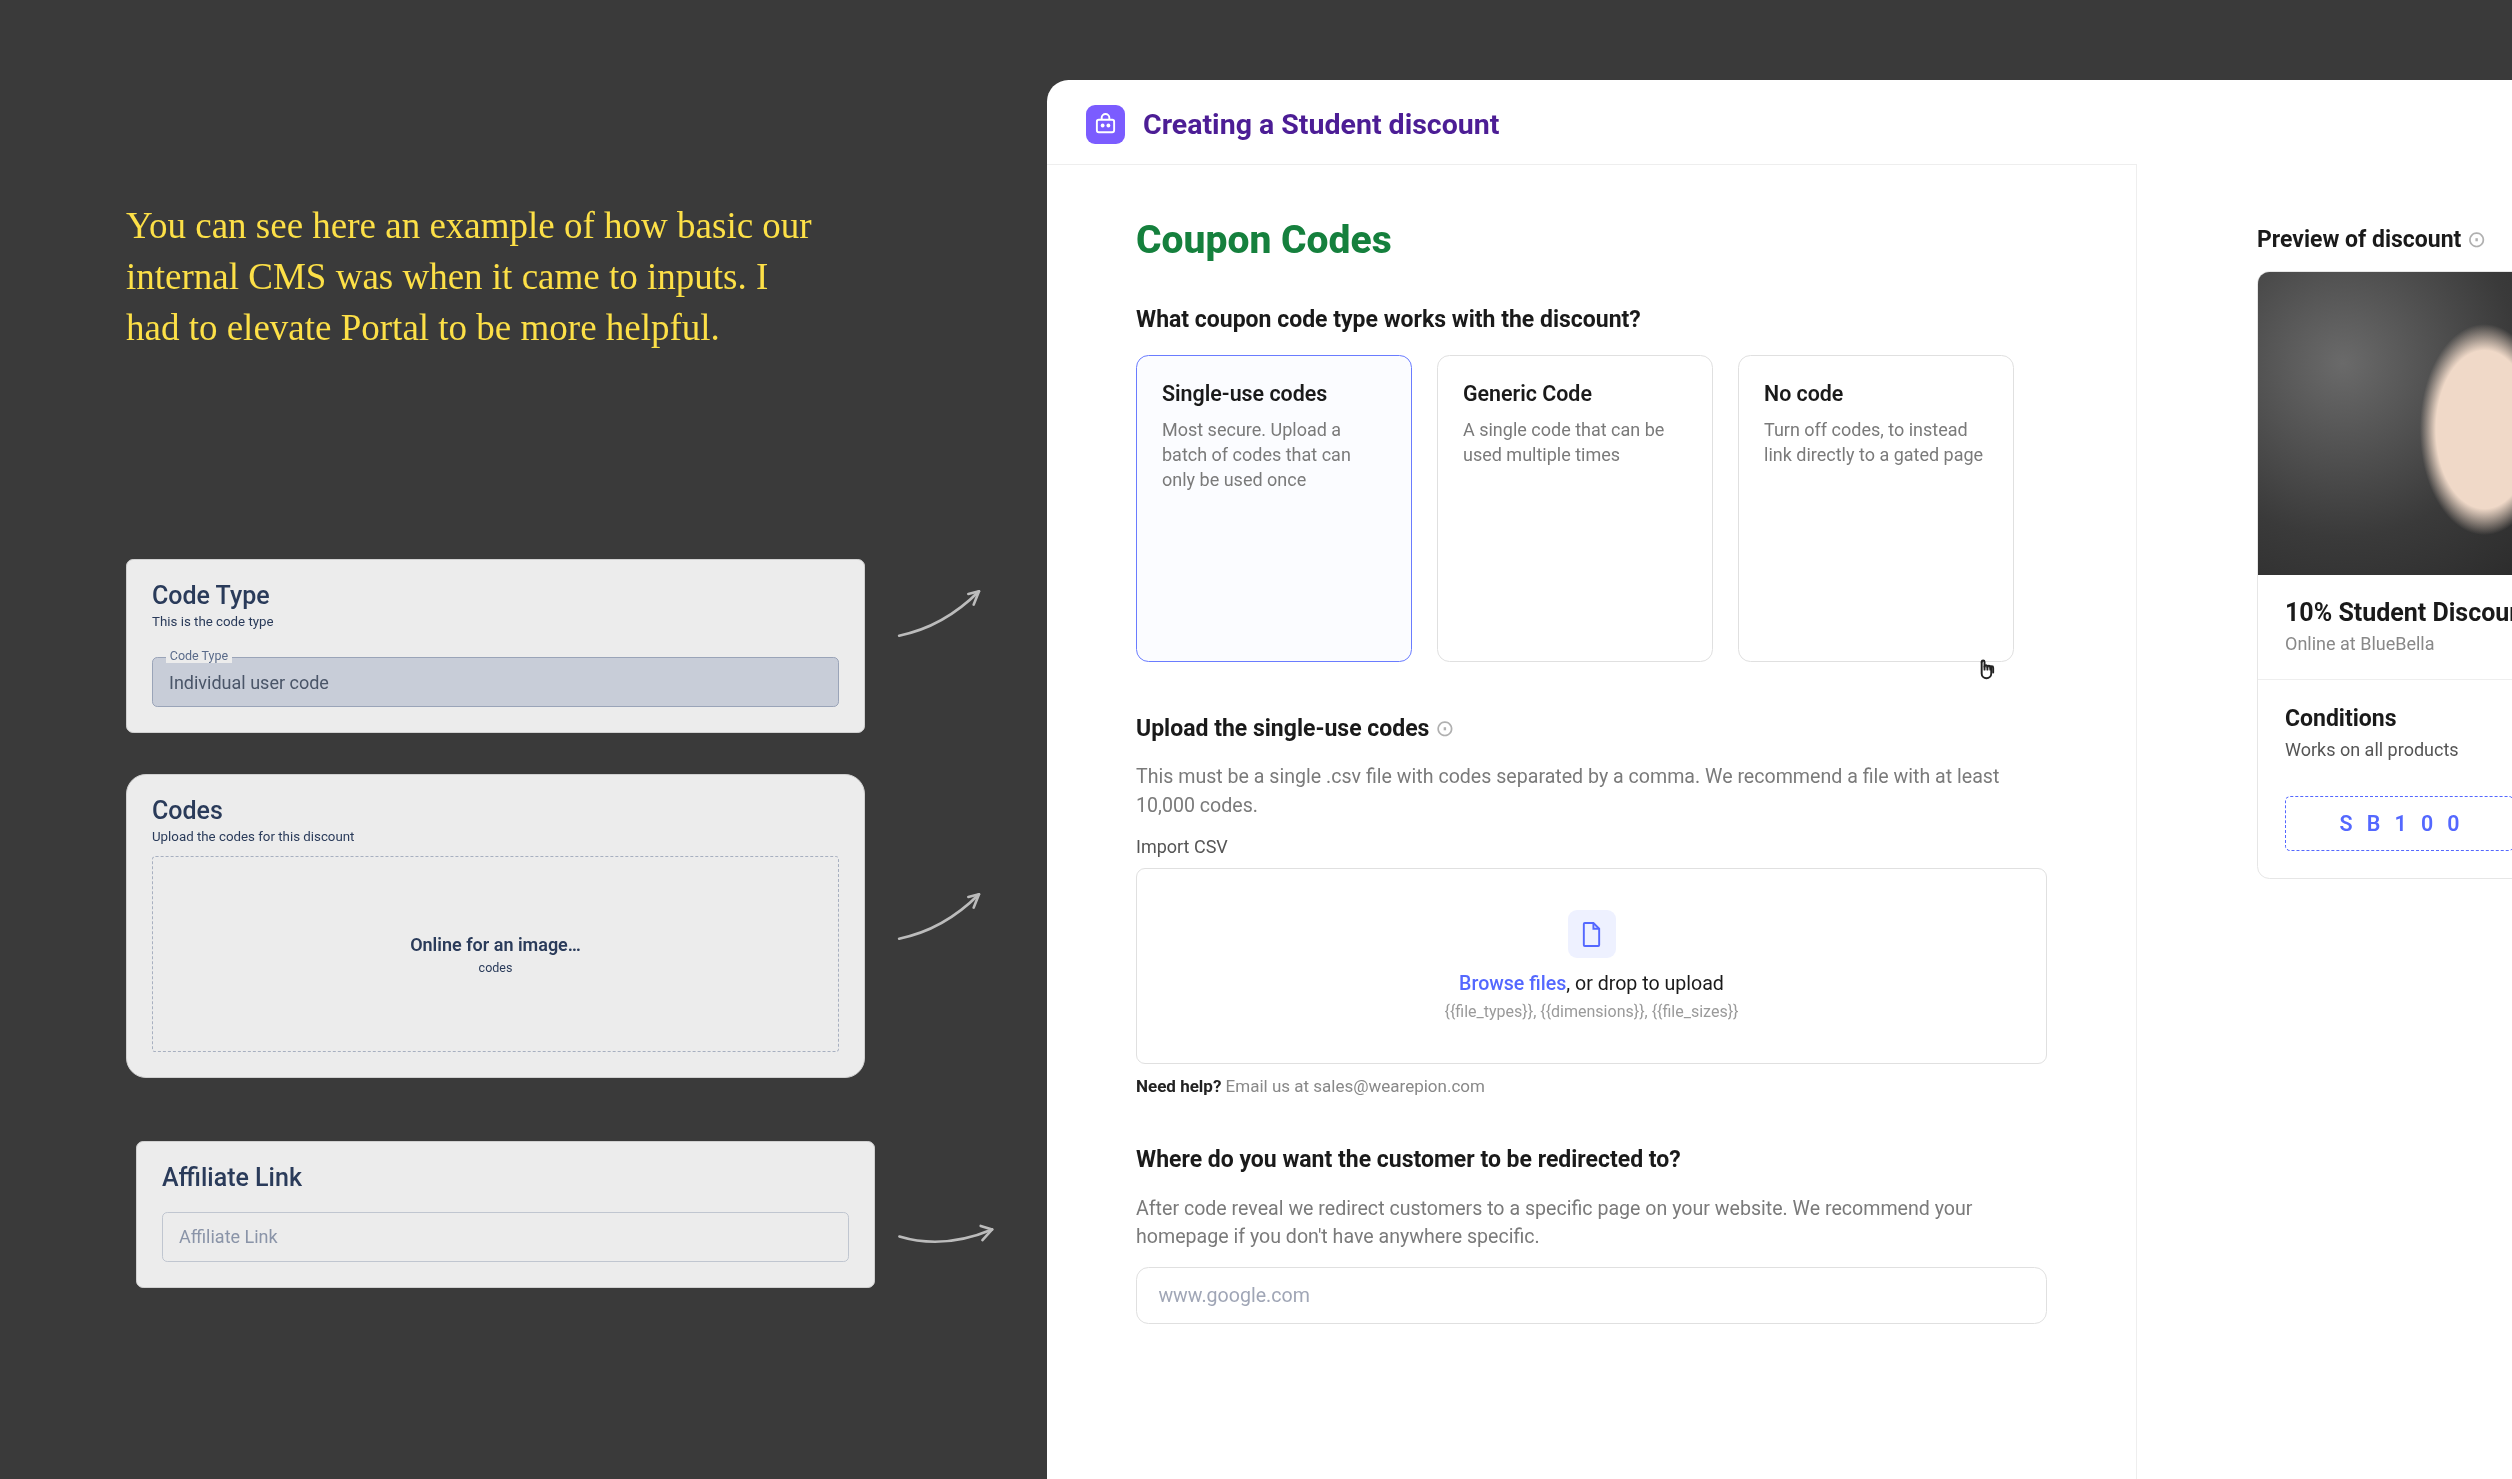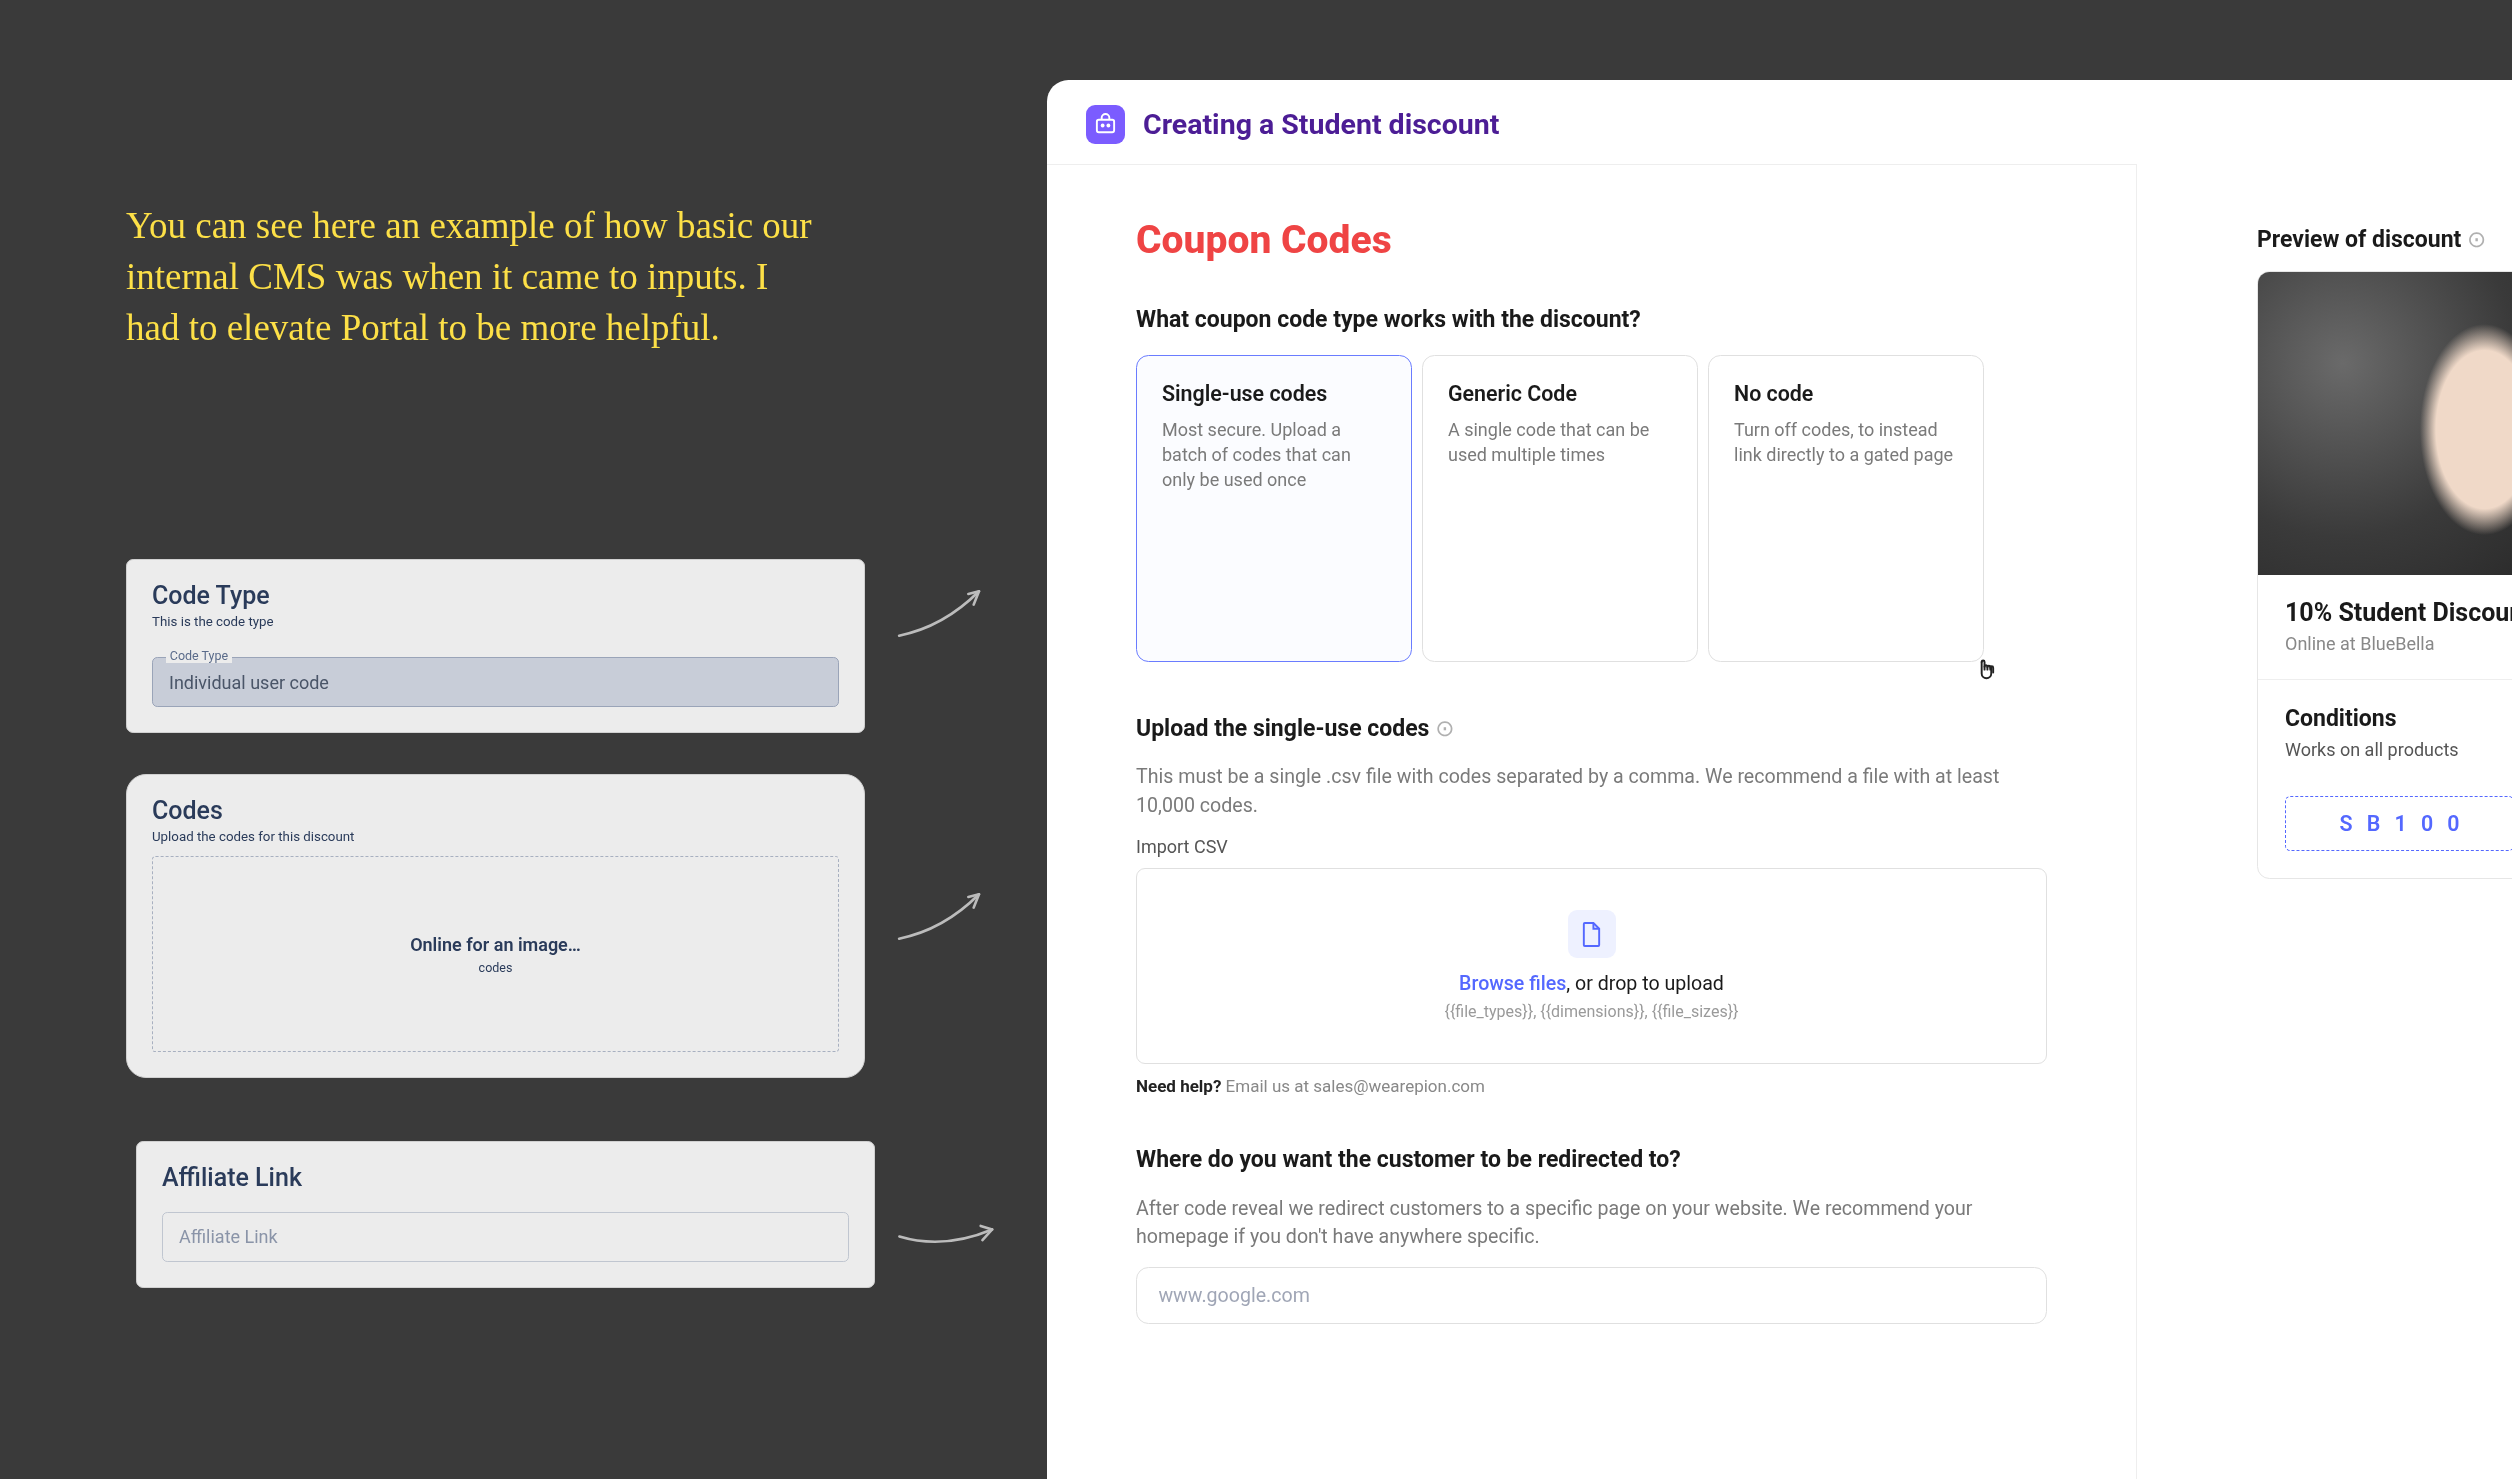--- a/index.html
+++ b/index.html
@@ -166,40 +166,40 @@
       repeating-linear-gradient(45deg, #f8f8f8 0 1.8px, #efefef 1.8px 10.7px);
     background-color: #f5f5f5;
     border-left: 0.9px solid #eee;
     position: relative;
     padding: 62px 0 0 120px;
   }
 
   .section-title {
     font-size: 39px;
     font-weight: 800;
-    color: #ef4444;
+    color: #15803d;
     margin-bottom: 43px;
   }
   .question {
     font-size: 23px;
     font-weight: 700;
     color: #1a1a1a;
     margin-bottom: 21.4px;
   }
   .question .info-dot { color: #b0b0b0; font-weight: 400; }
   .subtext {
     color: #7a7a7a;
     font-size: 19.6px;
     line-height: 1.45;
     margin-bottom: 16px;
   }
 
   .card-row {
     display: flex;
-    gap: 10px;
+    gap: 25px;
     margin-bottom: 53px;
   }
   .opt-card {
     width: 276px;
     height: 307px;
     border: 0.9px solid #e0e0e0;
     border-radius: 12.5px;
     padding: 25px 25px 0 25px;
     cursor: pointer;
     position: relative;

